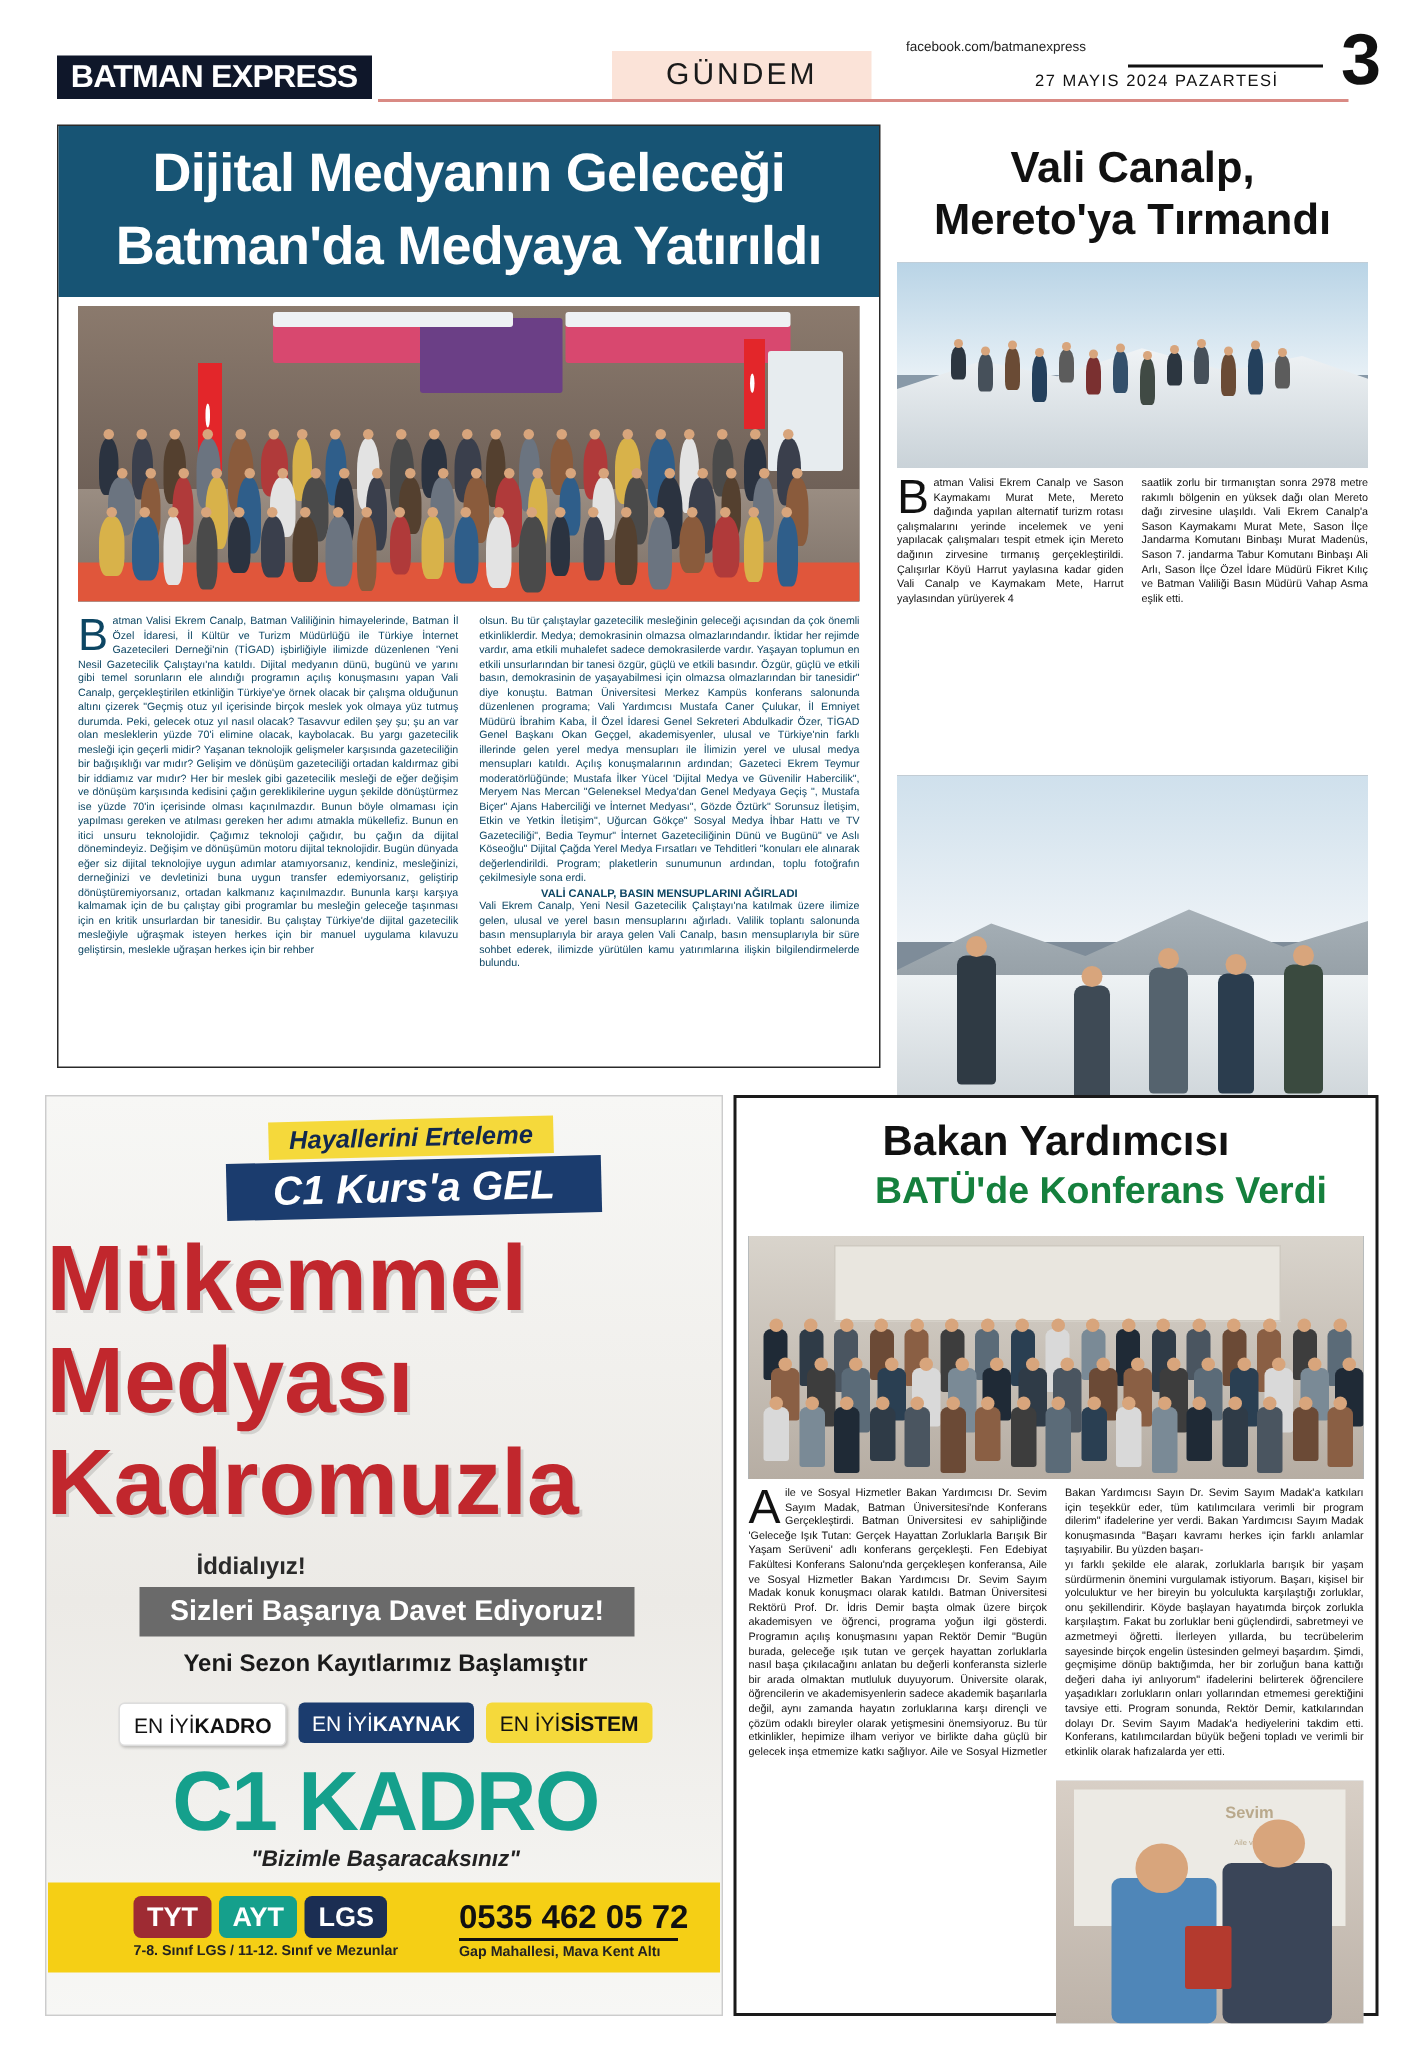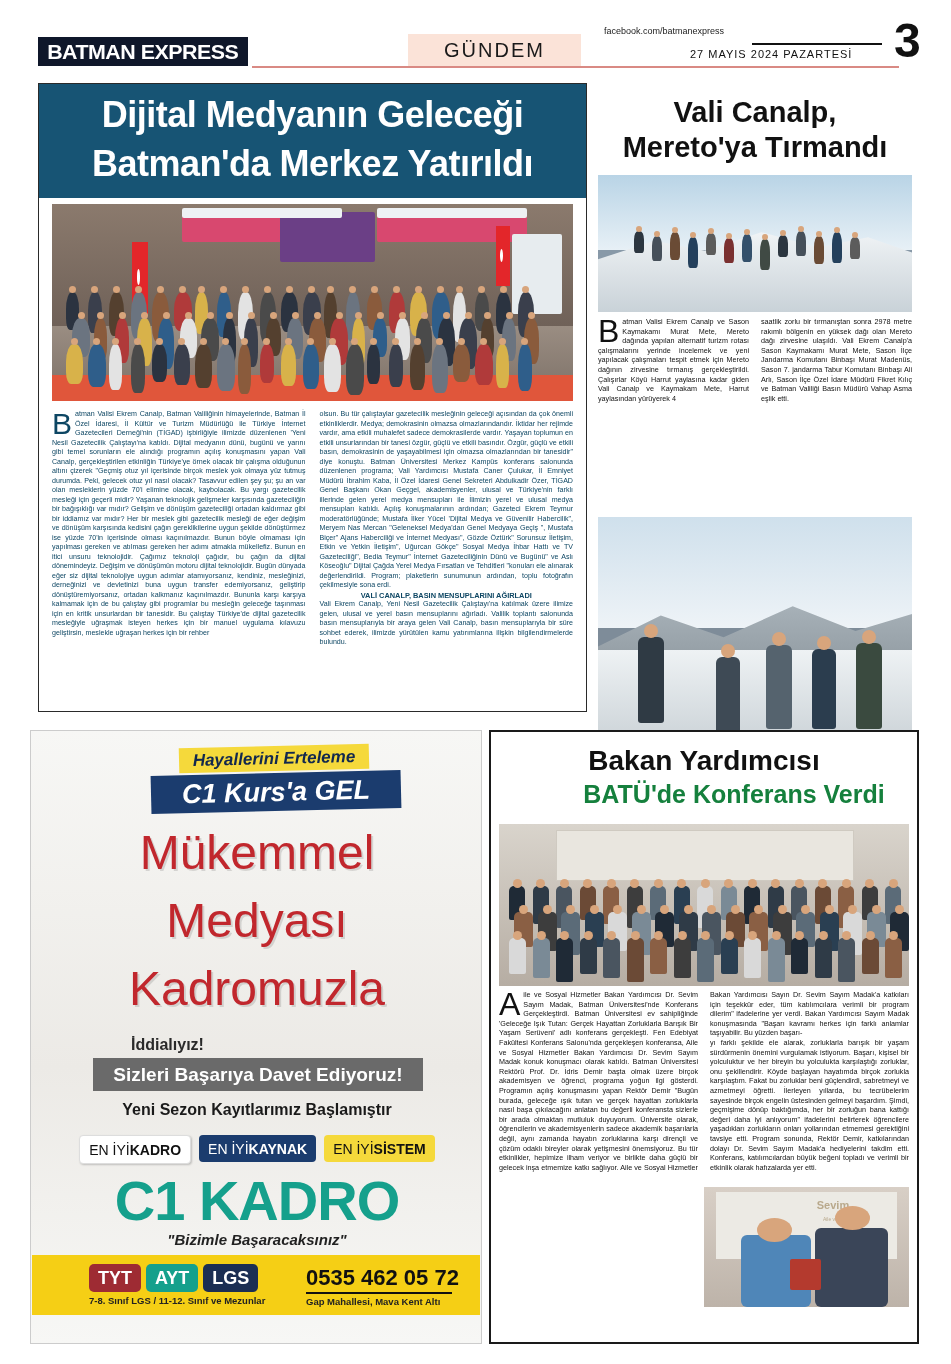--- a/index.html
+++ b/index.html
@@ -90,21 +90,21 @@
     position:absolute;left:148px;top:17px;width:190px;height:21px;transform:rotate(-1.4deg);
     display:flex;align-items:center;justify-content:center;font-size:17px;font-weight:bold;color:#12284e;font-style:italic;
   }
   .ad-navy{
     position:absolute;left:120px;top:42px;width:250px;height:38px;background:#1b3c6e;transform:rotate(-1.4deg);
   }
   .ad-navy-t{
     position:absolute;left:120px;top:45px;width:250px;height:32px;transform:rotate(-1.4deg);
     display:flex;align-items:center;justify-content:center;font-size:27px;font-weight:bold;color:#fff;font-style:italic;
   }
-  .ad-big{position:absolute;left:0;width:452px;text-align:center;color:#c1272d;font-weight:normal;font-size:48px;line-height:68px;
+  .ad-big{position:absolute;left:0;width:452px;text-align:left;color:#c1272d;font-weight:bold;font-size:62px;line-height:68px;
     text-shadow:2px 2px 0 rgba(0,0,0,.12);}
   .ad-big.l1{top:88px;}
   .ad-big.l2{top:156px;}
   .ad-big.l3{top:224px;}
   .ad-iddia{position:absolute;left:100px;top:305px;font-size:16px;font-weight:bold;color:#2a2a2a;}
   .ad-gray{position:absolute;left:62px;top:327px;width:330px;height:33px;background:#6a6a6a;}
   .ad-gray-t{position:absolute;left:62px;top:329px;width:330px;height:29px;display:flex;align-items:center;justify-content:center;
     color:#fff;font-size:19px;font-weight:bold;}
   .ad-yeni{position:absolute;left:0;top:370px;width:452px;text-align:center;font-size:16px;font-weight:bold;color:#1a1a1a;}
   .badge-row{position:absolute;left:0;top:404px;width:452px;display:flex;justify-content:center;gap:8px;}
@@ -127,21 +127,21 @@
   .ad-addr{position:absolute;left:275px;top:565px;font-size:9.5px;font-weight:bold;color:#222;}
 
   
   .story3{position:absolute;left:489px;top:730px;width:430px;height:614px;border:2px solid #1a1a1a;box-sizing:border-box;background:#fff;}
   .s3-h1{position:absolute;left:0;top:12px;width:426px;text-align:center;font-size:28px;font-weight:bold;color:#111;line-height:33px;}
   .s3-h2{position:absolute;left:0;top:46px;width:486px;text-align:center;font-size:25px;font-weight:bold;color:#15803d;line-height:33px;}
   .s3-photo{position:absolute;left:8px;top:92px;width:410px;height:162px;overflow:hidden;background:#5d6a72;}
   .s3-body{position:absolute;left:8px;top:258px;width:410px;height:195px;
     column-count:2;column-gap:12px;font-size:7.2px;line-height:9.6px;color:#111;text-align:justify;}
   .s3-body p{margin:0;}
-  .s3-photo2{position:absolute;left:213px;top:455px;width:205px;height:120px;overflow:hidden;background:#cfd6d8;}
+  .s3-photo2{position:absolute;left:213px;top:455px;width:205px;height:162px;overflow:hidden;background:#cfd6d8;}
 
   
   .scene{position:absolute;inset:0;}
   .sky{position:absolute;left:0;top:0;right:0;height:55%;background:linear-gradient(180deg,#b9d4e6,#e7f0f6);}
   .snow{position:absolute;left:0;bottom:0;right:0;height:62%;
     background:linear-gradient(180deg,#f2f5f7,#c9d2d8);
     clip-path:polygon(0 38%,18% 16%,34% 28%,52% 6%,70% 24%,86% 12%,100% 30%,100% 100%,0 100%);}
   .fig{position:absolute;border-radius:40% 40% 20% 20%;}
   .hall-wall{position:absolute;left:0;top:0;right:0;height:62%;background:linear-gradient(180deg,#8b7a6d,#6f6158);}
   .hall-floor{position:absolute;left:0;bottom:0;right:0;height:38%;background:linear-gradient(180deg,#9a8d82,#7c7067);}
@@ -174,21 +174,21 @@
     <div class="rule-red"></div>
     <div class="fb-url">facebook.com/batmanexpress</div>
     <div class="rule-black"></div>
     <div class="date-text">27 MAYIS 2024 PAZARTESİ</div>
     <div class="page-num">3</div>
   </div>
 
   <div class="story1">
     <div class="s1-headband"></div>
     <div class="s1-h1">Dijital Medyanın Geleceği</div>
-    <div class="s1-h2">Batman'da Merkez Yatırıldı</div>
+    <div class="s1-h2">Batman'da Medyaya Yatırıldı</div>
 
     <div class="s1-photo">
       <div class="scene">
         <div class="hall-wall"></div>
         <div class="hall-floor"></div>
         <div class="banner pink" style="left:130px;top:12px;width:160px;height:26px;"></div>
         <div class="banner purple" style="left:228px;top:8px;width:95px;height:50px;"></div>
         <div class="banner pink" style="left:325px;top:12px;width:150px;height:26px;"></div>
         <div class="banner" style="left:130px;top:4px;width:160px;height:10px;background:#eef1f4;"></div>
         <div class="banner" style="left:325px;top:4px;width:150px;height:10px;background:#eef1f4;"></div>

